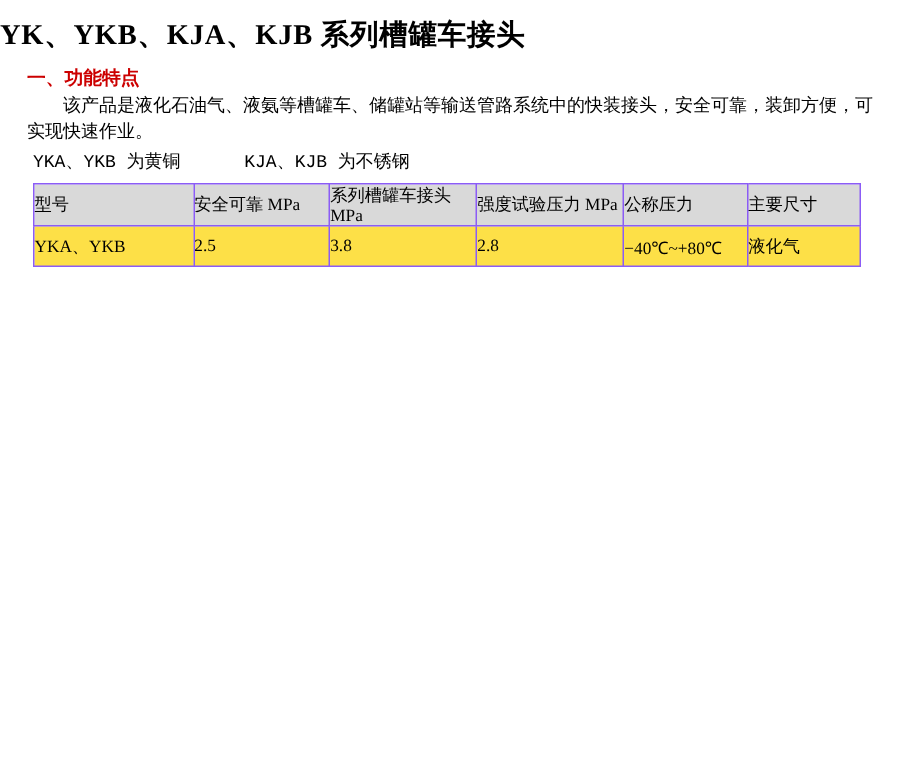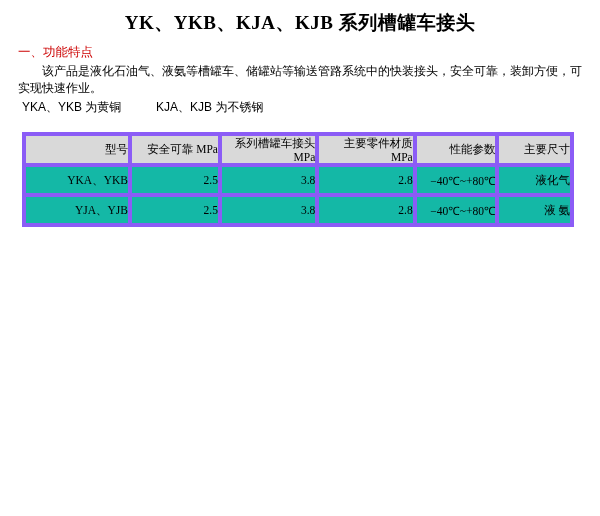--- a/index.html
+++ b/index.html
@@ -14,81 +14,80 @@
     color: #000000;
     position: relative;
     overflow: hidden;
   }
   .page {
     position: relative;
     width: 600px;
     height: 516px;
   }
   .title {
-    text-align: center;
     font-family: "Liberation Serif", serif;
     font-weight: bold;
     font-size: 19px;
     letter-spacing: 0.5px;
     padding-top: 10px;
     padding-bottom: 2px;
     color: #000;
   }
   .section-head {
     color: #cc0000;
-    font-weight: normal;
+    font-weight: bold;
     font-size: 12.5px;
     margin: 6px 0 2px 18px;
     font-family: "Liberation Sans", sans-serif;
   }
   .para {
     font-size: 12px;
     line-height: 17px;
     margin: 0 16px 0 18px;
     text-indent: 24px;
-    font-family: Liberation Serif, serif;
+    font-family: Liberation Mono, monospace;
   }
   .mat-line {
     font-size: 12px;
-    margin: 2px 0 16px 22px;
-    font-family: Liberation Sans, sans-serif;
+    margin: 2px 0 6px 22px;
+    font-family: Liberation Mono, monospace;
   }
   .mat-line .gap {
     display: inline-block;
     width: 28px;
   }
   
   table.grid {
     border-collapse: collapse;
     font-family: "Liberation Serif", serif;
   }
   table.grid td, table.grid th {
-    border: 4px solid #8b5cf6;
-    text-align: right;
+    border: 1px solid #8b5cf6;
+    text-align: left;
     font-weight: normal;
     font-size: 11.5px;
     padding: 0;
   }
   .perf-wrap {
     margin: 5px 0 0 22px;
   }
   table.perf {
     width: 552px;
   }
   table.perf th {
     background: #d9d9d9;
     height: 22px;
     font-size: 11.5px;
   }
   table.perf td {
     height: 26px;
     background: #d9d9d9;
   }
   table.perf tr.row td {
-    background: #14b8a6;
+    background: #fde047;
   }
   .perf col.c0 { width: 112px; }
   .perf col.c1 { width: 96px; }
   .perf col.c2 { width: 104px; }
   .perf col.c3 { width: 104px; }
   .perf col.c4 { width: 84px; }
   .perf col.c5 { width: 80px; }
   
   .dim-area {
     position: relative;
@@ -120,41 +119,33 @@
           <col class="c2">
           <col class="c3">
           <col class="c4">
           <col class="c5">
       </colgroup>
       <thead>
         <tr>
           <th>型号</th>
           <th>安全可靠 MPa</th>
           <th>系列槽罐车接头 MPa</th>
-          <th>主要零件材质 MPa</th>
-          <th>性能参数</th>
+          <th>强度试验压力 MPa</th>
+          <th>公称压力</th>
           <th>主要尺寸</th>
         </tr>
       </thead>
       <tbody>
         <tr class="row">
           <td>YKA、YKB</td>
           <td>2.5</td>
           <td>3.8</td>
           <td>2.8</td>
           <td>−40℃~+80℃</td>
           <td>液化气</td>
-        </tr>
-        <tr class="row">
-          <td>YJA、YJB</td>
-          <td>2.5</td>
-          <td>3.8</td>
-          <td>2.8</td>
-          <td>−40℃~+80℃</td>
-          <td>液 氨</td>
         </tr>
       </tbody>
     </table>
   </div>
 
 
   <div class="dim-area">
 
     
     

